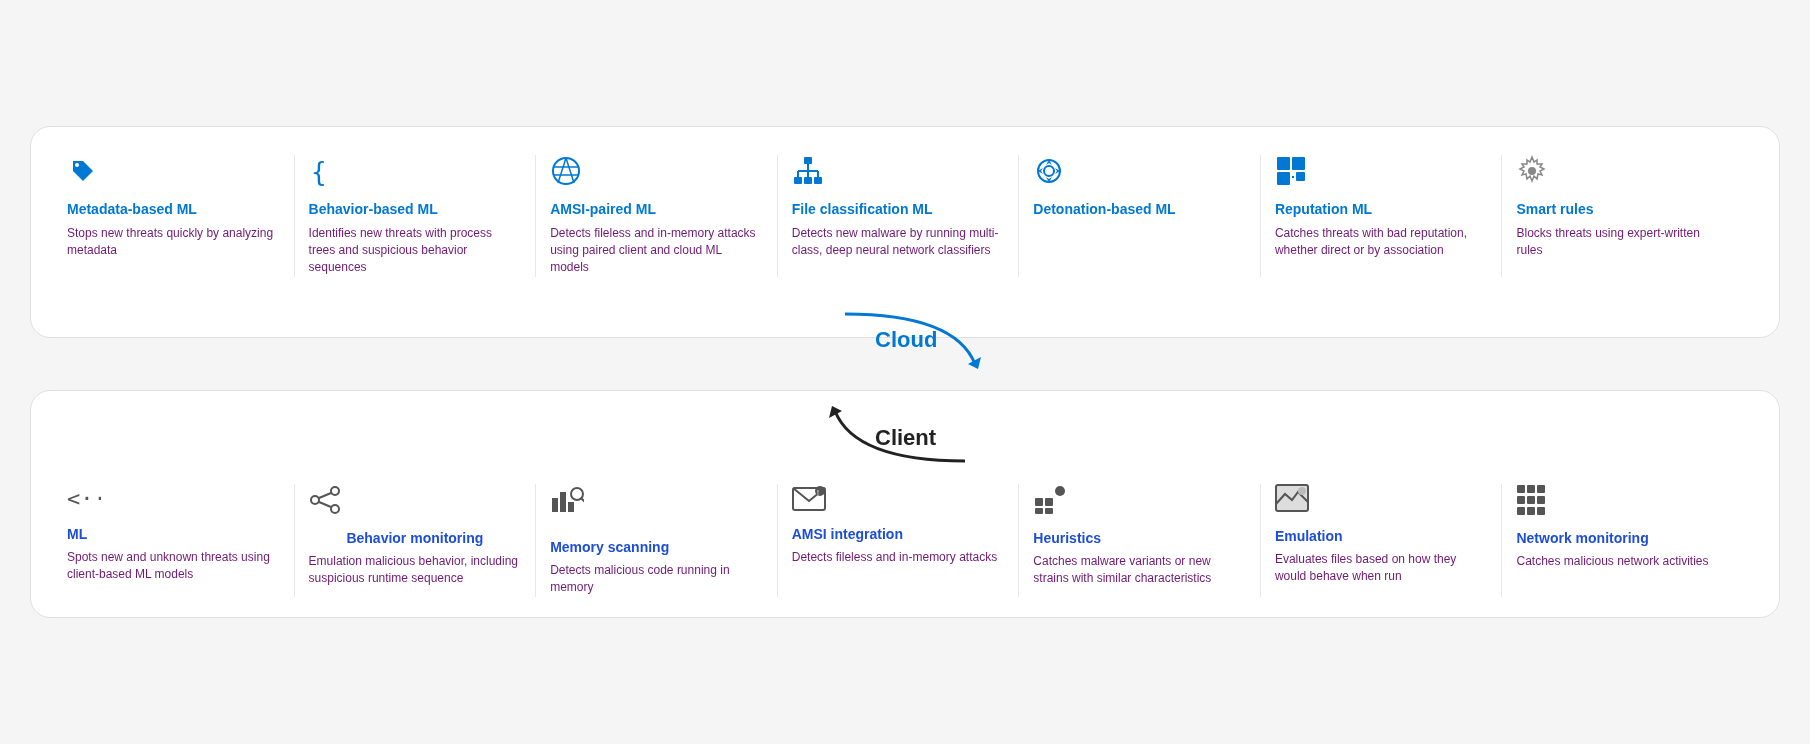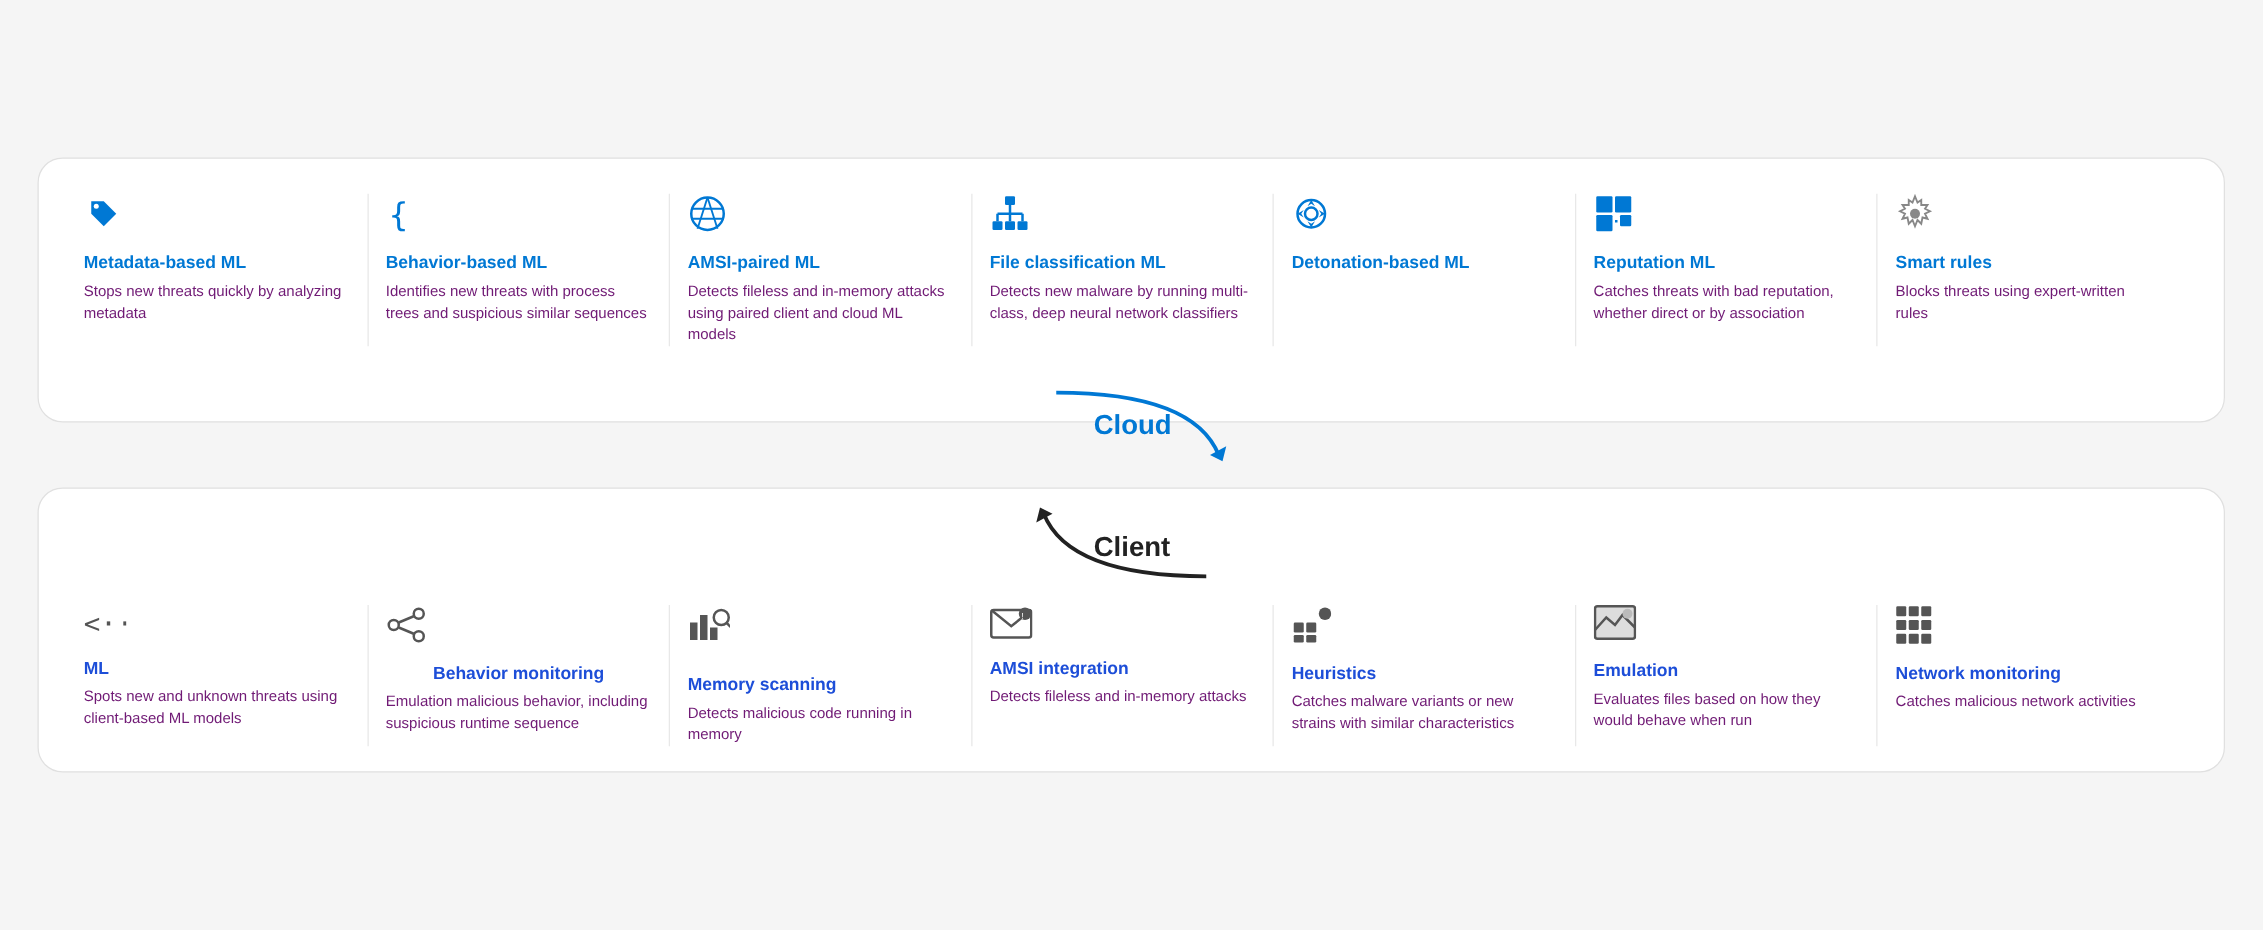--- a/index.html
+++ b/index.html
@@ -119,21 +119,21 @@
       <div class="item-desc">Stops new threats quickly by analyzing metadata</div>
     </div>
 
     <div class="item">
       <span class="item-icon">
         <svg width="32" height="32" viewBox="0 0 32 32" fill="none">
           <text x="2" y="26" font-size="26" font-family="monospace" fill="#0078d4">{ }</text>
         </svg>
       </span>
       <div class="item-title cloud-title">Behavior-based ML</div>
-      <div class="item-desc">Identifies new threats with process trees and suspicious similar sequences</div>
+      <div class="item-desc">Identifies new threats with process trees and suspicious behavior sequences</div>
     </div>
 
     <div class="item">
       <span class="item-icon">
         <svg width="32" height="32" viewBox="0 0 32 32" fill="none">
           <circle cx="16" cy="16" r="13" stroke="#0078d4" stroke-width="2" fill="none"></circle>
           <line x1="16" y1="3" x2="8" y2="28" stroke="#0078d4" stroke-width="1.5"></line>
           <line x1="16" y1="3" x2="24" y2="28" stroke="#0078d4" stroke-width="1.5"></line>
           <line x1="3" y1="12" x2="29" y2="12" stroke="#0078d4" stroke-width="1.5"></line>
           <line x1="3" y1="20" x2="29" y2="20" stroke="#0078d4" stroke-width="1.5"></line>

